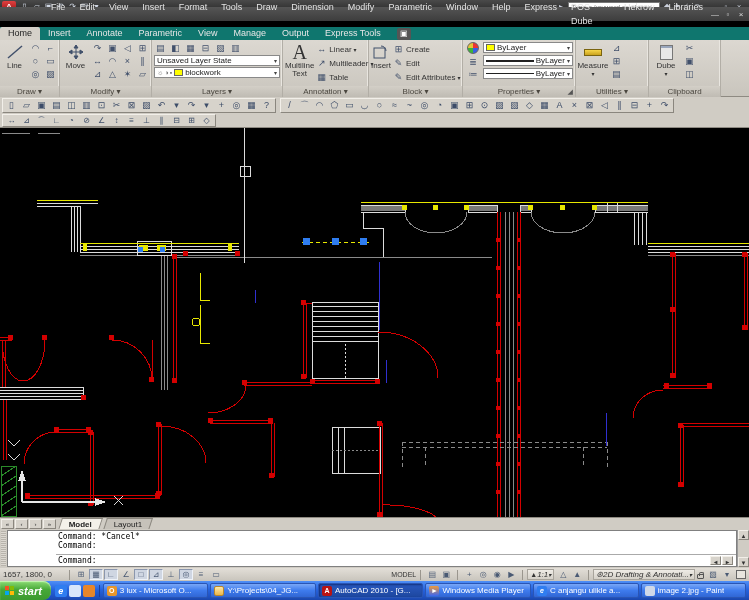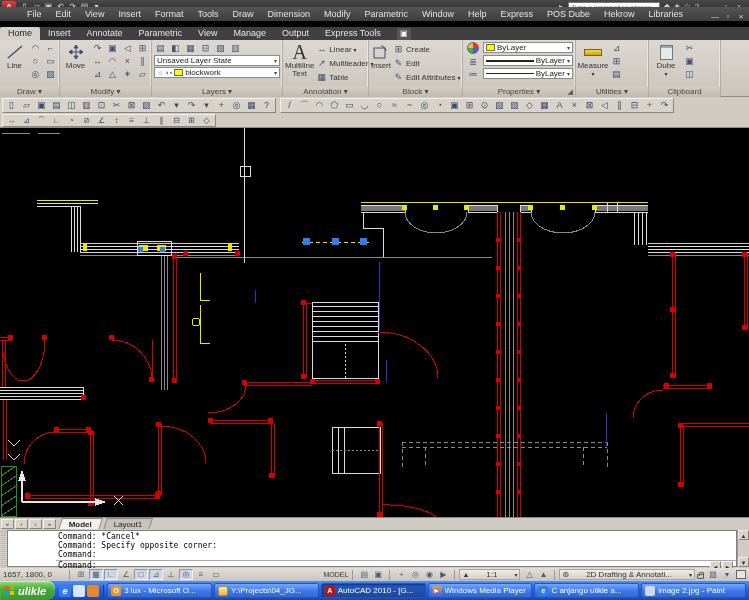--- a/index.html
+++ b/index.html
@@ -14,26 +14,26 @@
   .qat { display:flex; gap:1px; }
   .qat .ic { width:11px; height:11px; font-size:8px; line-height:11px; text-align:center; color:#cfd6e2; }
   #title-center { position:absolute; left:0; right:0; text-align:center; font-size:9px; color:#e8e8e8; pointer-events:none; }
   #infocenter { margin-left:auto; display:flex; align-items:center; gap:2px; padding-right:2px; }
   #infocenter .ic { color:#c9cfdb; font-size:8px; width:10px; text-align:center; }
   #search-box { width:92px; height:10px; background:#fff; border:1px solid #777; font-size:7px; font-style:italic; color:#888; padding:0 2px; line-height:9px; overflow:hidden; white-space:nowrap; }
   .winbtns { display:flex; gap:3px; margin-left:4px; padding-right:3px; }
   .winbtns .ic { color:#ddd; font-size:8px; width:10px; text-align:center; }
 
   
-  #menubar { top:7px; height:14px; background:linear-gradient(#555,#3d3d3d); display:flex; align-items:flex-end; color:#e3e3e3; font-size:9px; }
+  #menubar { top:7px; height:14px; background:linear-gradient(#555,#3d3d3d); display:flex; align-items:center; color:#e3e3e3; font-size:9px;padding-left:24px; }
   #menubar .mi { padding:0 7px; line-height:14px; }
   #menubar .winbtns { margin-left:auto; }
 
   
-  #tabrow { top:27px; height:13px; background:#404040; display:flex; align-items:center; color:#e6e6e6; font-size:9px; }
+  #tabrow { top:27px; height:13px; background:#0f766e; display:flex; align-items:center; color:#e6e6e6; font-size:9px; }
   #tabrow .rtab { padding:0 8px; line-height:13px; }
   #tabrow .rtab.active { background:#d5d1c9; color:#222; border-radius:2px 2px 0 0; }
   #tabrow .tab-extra { margin-left:8px; width:14px; background:#555; color:#fff; text-align:center; line-height:12px; font-size:8px; border-radius:2px; }
 
   
   #ribbon { top:40px; height:57px; background:linear-gradient(#dcd8d1,#c9c5bd); display:flex; border-bottom:1px solid #8e8a82; }
   .panel { height:57px; border-right:1px solid #b2aea6; box-shadow:inset -1px 0 0 #e9e6e0; display:flex; flex-direction:column; }
   .pbody { flex:1; display:flex; padding:2px 2px 0 2px; gap:2px; }
   .plabel { height:11px; font-size:8px; color:#4a463f; text-align:center; line-height:11px; background:linear-gradient(#d3cfc7,#bfbbb3); white-space:nowrap; }
   .bigbtn { width:30px; display:flex; flex-direction:column; align-items:center; font-size:8px; color:#333; }
@@ -83,21 +83,21 @@
   #cmd-hscroll { display:flex; gap:1px; justify-content:flex-end; padding:0 1px; }
   #cmd-hscroll .scrbtn { width:11px; height:9px; line-height:9px; }
 
   
   #statusbar { top:568px; height:13px; background:linear-gradient(#e3dfd8,#c8c4bc); display:flex; align-items:center; font-size:8px; color:#333; gap:2px; padding:0 3px; }
   .stog { width:14px; height:11px; font-size:8px; line-height:10px; text-align:center; color:#4a5a74; border:1px solid transparent; }
   .stog.pressed { background:#cfd6e2; border-color:#8a96ad #eef2f8 #eef2f8 #8a96ad; }
   .sgap { flex:1; }
   .ssep { width:1px; height:10px; background:#9a968e; margin:0 2px; }
   .sic { width:14px; text-align:center; color:#4a5a74; font-size:8px; }
-  .sbtn { display:flex; align-items:center; gap:17px; padding:4px 2px; border:1px solid #a8a49c; background:linear-gradient(#efece6,#d4d0c8); height:11px; }
+  .sbtn { display:flex; align-items:center; gap:0; padding:4px 2px; border:1px solid #a8a49c; background:linear-gradient(#efece6,#d4d0c8); height:11px;font-style:italic; }
   .lock-ic { width:7px; height:5px; border:1px solid #555; border-radius:1px; position:relative; margin-top:3px; }
   .lock-ic:before { content:""; position:absolute; left:1px; top:-3px; width:3px; height:3px; border:1px solid #555; border-bottom:none; border-radius:2px 2px 0 0; }
   .cleanscr { width:10px; height:9px; border:1px solid #666; background:#e8e5df; }
 
   
   #taskbar { top:581px; height:19px; background:linear-gradient(#4f8ff7,#2663dd 45%,#1e50c0 85%,#1a46ab); display:flex; align-items:center; }
   #startbtn { height:19px; padding:0 9px 0 5px; border-radius:0 8px 8px 0; background:linear-gradient(#8ede76,#47a838 45%,#3b9a2e); color:#fff; font-weight:bold; font-style:italic; font-size:11px; display:flex; align-items:center; gap:3px; box-shadow:inset 0 1px 1px #c8f5b8; }
   .flag { width:10px; height:10px; display:grid; grid-template-columns:4px 4px; grid-template-rows:4px 4px; gap:1px; }
   .flag i:nth-child(1){background:#f35325}.flag i:nth-child(2){background:#81bc06}
   .flag i:nth-child(3){background:#05a6f0}.flag i:nth-child(4){background:#ffba08}
@@ -642,21 +642,20 @@
       <div class="ltab active"><span>Model</span></div>
         <div class="ltab"><span>Layout1</span></div>
     </div>
   </div>
 
   <div id="cmdwin" class="abs">
     <div id="cmd-grip"></div>
     <div id="cmd-main">
       <div id="cmd-history">
         <div>Command: *Cancel*</div>
-          <div>Command: Specify opposite corner:</div>
           <div>Command:</div>
       </div>
       <div id="cmd-input-row">
         <span>Command:</span>
         <span style="flex:1"></span>
         <span id="cmd-hscroll">
           <span class="scrbtn">◀</span>
           <span class="scrbtn">▶</span>
         </span>
       </div>
@@ -721,21 +720,21 @@
   </div>
 
   <div id="taskbar" class="abs">
     <div id="startbtn">
       <span class="flag">
           <i></i>
           <i></i>
           <i></i>
           <i></i>
         </span>
-      <span>ulikle</span>
+      <span>start</span>
     </div>
     <div id="quicklaunch">
       <div class="ql-ic ic-ie">e</div>
         <div class="ql-ic ic-show-desktop"></div>
         <div class="ql-ic ic-media"></div>
     </div>
     <div id="taskbtns">
 
         <div class="taskbtn">
           <span class="tb-ico ic-orange">O</span>

